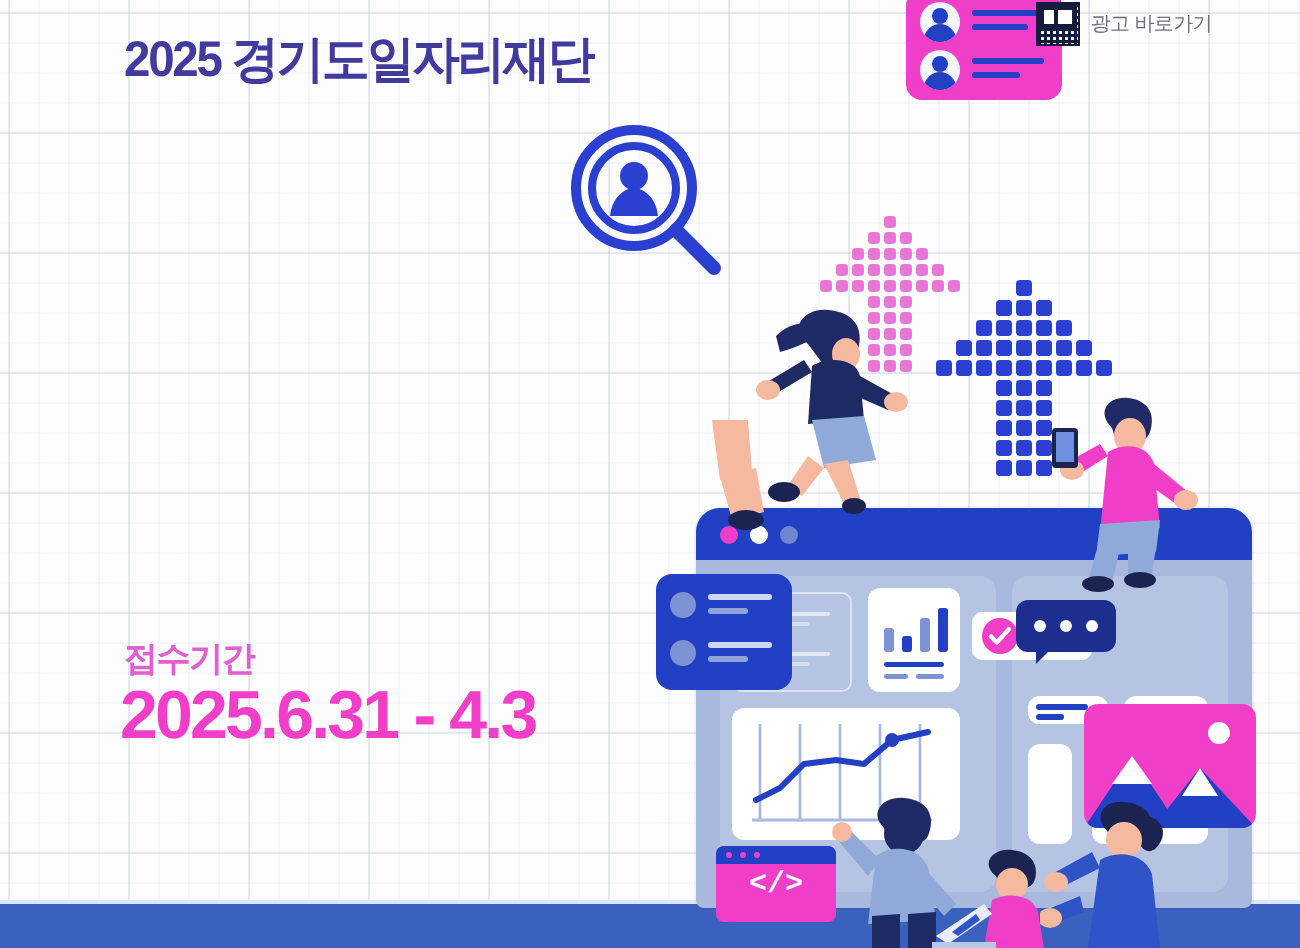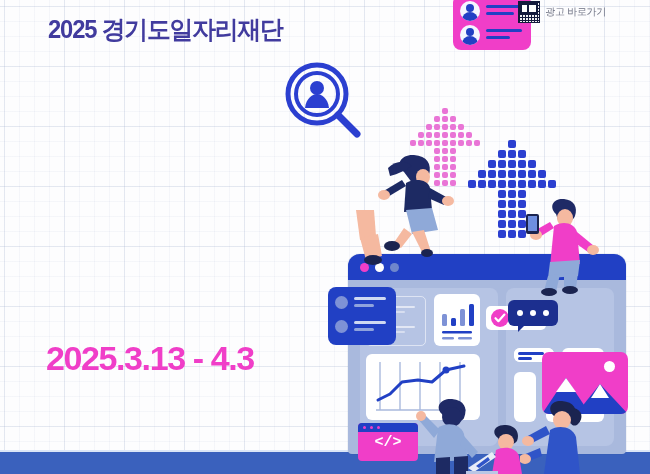--- a/index.html
+++ b/index.html
@@ -30,21 +30,21 @@
   .floor {
     position:absolute; left:0; right:0; bottom:0; height:22px;
     background:#3a61bd;
   }
   .floor-hi {
     position:absolute; left:0; right:0; bottom:22px; height:2px;
     background:#dbe6f7;
   }
 
   
-  .text-col { position:absolute; left:0; top:0; width:360px; height:342px; z-index:40; }
+  .text-col { position:absolute; left:14px; top:0; width:360px; height:342px; z-index:40; }
 
   .eyebrow {
     position:absolute; left:48px; top:13px;
     font-size:25px; font-weight:bold; letter-spacing:-1.2px;
     color:#413b9e; white-space:nowrap;
     transform:scaleX(.95); transform-origin:left center;
   }
   .headline {
     position:absolute; left:44px; top:50px;
     font-size:52px; line-height:56px; font-weight:bold;
@@ -446,21 +446,22 @@
   </div>
 
   <div class="floor-hi"></div>
   <div class="floor"></div>
 
   <div class="text-col">
 
     <div class="eyebrow">2025 경기도일자리재단</div>
 
 
-    <div class="period-date">2025.3.13 - 4.3</div>
+    <div class="period-label">접수기간</div>
+    <div class="period-date">2025.6.31 - 4.3</div>
   </div>
 
   <div class="magnifier">
     <svg width="82" height="82" viewBox="0 0 82 82">
       <circle cx="34" cy="34" r="29" fill="none" stroke="#2b3fd0" stroke-width="5"></circle>
       <circle cx="34" cy="34" r="21" fill="none" stroke="#2b3fd0" stroke-width="4"></circle>
       <circle cx="34" cy="28" r="7" fill="#2b3fd0"></circle>
       <path d="M22 48 C23 38 30 34 34 34 C38 34 45 38 46 48 Z" fill="#2b3fd0"></path>
       <line x1="55" y1="55" x2="74" y2="74" stroke="#2b3fd0" stroke-width="7" stroke-linecap="round"></line>
     </svg>

